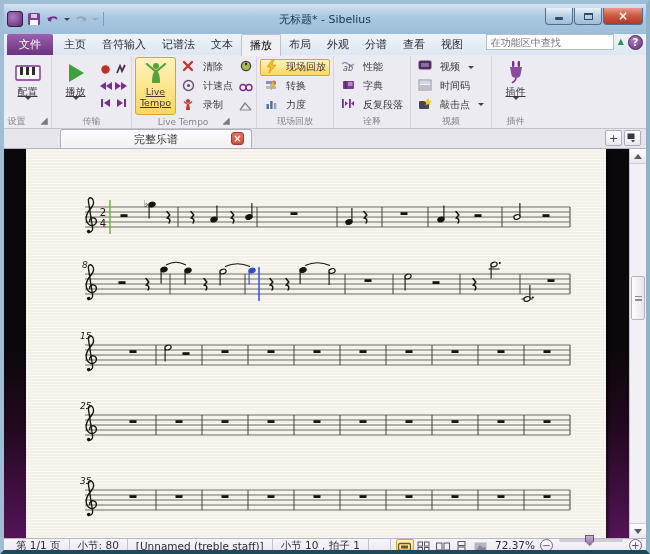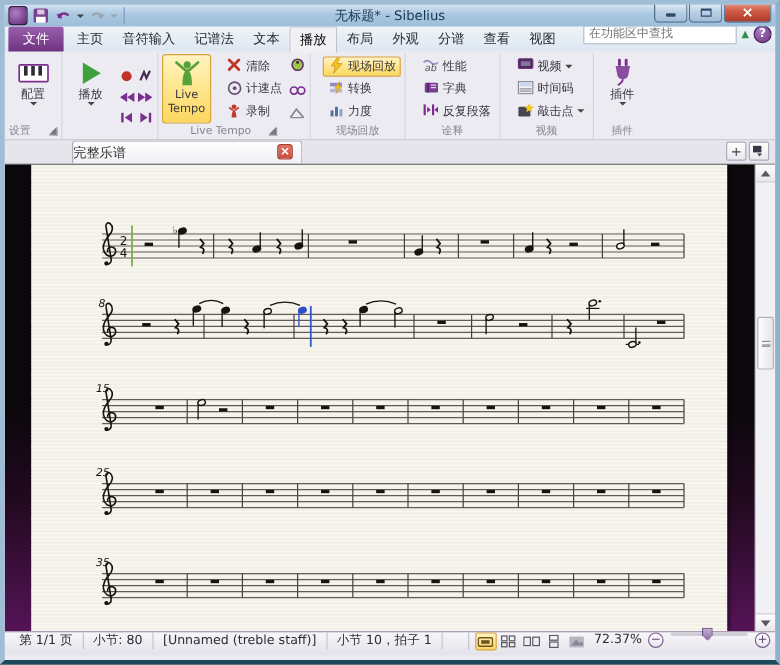--- a/index.html
+++ b/index.html
@@ -1,64 +1,64 @@
 <!DOCTYPE html>
 <html><head>
 <meta charset="utf-8">
 <style>
   html,body{margin:0;padding:0;background:#555;}
   *{box-sizing:border-box;font-family:"DejaVu Sans","Liberation Sans",sans-serif;}
   .window{width:650px;height:554px;border:4px solid #9fbdd4;border-bottom-color:#1d4a5a;border-right-color:#8fb2cc;
           background:#edebf2;position:relative;overflow:hidden;}
   
-  .titlebar{height:18px;background:linear-gradient(#d3e2f0,#aac7e0 45%,#9cbdd9);display:flex;align-items:center;padding:0 3px;position:relative;}
+  .titlebar{height:30px;background:linear-gradient(#d3e2f0,#aac7e0 45%,#9cbdd9);display:flex;align-items:center;padding:0 3px;position:relative;}
   .title{position:absolute;left:0;right:0;text-align:center;font-size:11px;color:#17364f;pointer-events:none;}
   .qat{display:flex;align-items:center;gap:3px;z-index:2;}
   .qicon{width:16px;height:15px;display:flex;align-items:center;justify-content:center;}
   .appicon{width:16px;height:16px;border-radius:3px;background:radial-gradient(circle at 35% 35%,#b07cc8,#5d2a70);border:1px solid #3c1a49;}
   .qsep{width:1px;height:14px;background:#7f9db8;margin:0 2px;}
   .ddtiny{width:0;height:0;border-left:3px solid transparent;border-right:3px solid transparent;border-top:3px solid #444;display:inline-block;}
   .winbtns{margin-left:auto;display:flex;z-index:2;margin-top:-5px;}
   .wbtn{width:28px;height:17px;border:1px solid #4e6e8d;border-top:none;background:linear-gradient(#e8f1f9,#b9cfe4 50%,#a2bdd8);
         border-radius:0 0 4px 4px;display:flex;align-items:center;justify-content:center;margin-left:1px;}
   .wbtn.close{width:40px;background:linear-gradient(#e89a8c,#cf5a45 45%,#b03a28);color:#fff;font-weight:bold;font-size:12px;}
   .minbar{width:8px;height:3px;background:#2e4d6b;border-radius:1px;margin-top:5px;}
   .maxbox{width:9px;height:7px;border:1px solid #2e4d6b;border-top:2px solid #2e4d6b;background:transparent;}
   
-  .tabrow{height:21px;background:linear-gradient(#eef3f8,#dde7f1);display:flex;align-items:center;padding:0 3px;font-size:11px;}
+  .tabrow{height:21px;background:linear-gradient(#eef3f8,#dde7f1);display:flex;align-items:flex-start;padding:0 3px;font-size:11px;}
   .rtab{padding:3px 8px 3px;color:#2b2b33;white-space:nowrap;}
   .rtab.file{background:linear-gradient(#9a60ae,#6d3380);color:#fff;border-radius:2px 2px 0 0;margin-right:3px;padding:3px 12px;}
   .rtab.active{background:#f1f0f5;border:1px solid #c3c0ce;border-bottom:none;border-radius:2px 2px 0 0;color:#000;}
   .searchwrap{margin-left:auto;display:flex;align-items:center;gap:4px;margin-bottom:8px;}
   .ribbon-search{width:128px;height:16px;border:1px solid #b0bfce;font-size:10px;padding:0 4px;color:#555;background:#fff;}
   .collapsebtn{color:#2f8f4e;font-size:8px;line-height:8px;}
   .helpbtn{width:15px;height:15px;border-radius:50%;background:radial-gradient(circle at 35% 30%,#a97fc0,#6b3480);color:#fff;
            font-size:10px;font-weight:bold;display:flex;align-items:center;justify-content:center;border:1px solid #4c2260;}
   
   .ribbon{height:74px;background:#edebf2;border-bottom:1px solid #c6c3d0;display:flex;align-items:stretch;padding-top:1px;}
   .rgroup{display:flex;flex-direction:column;border-right:1px solid #d8d5e0;padding:1px 3px 0;}
   .ritems{flex:1;display:flex;align-items:stretch;gap:1px;}
   .rlabel{height:13px;font-size:9px;color:#87848f;display:flex;align-items:center;justify-content:center;gap:15px;}
   .launcher{width:7px;height:7px;border-right:1px solid #9a97a3;border-bottom:1px solid #9a97a3;position:relative;}
   .launcher::after{content:"";position:absolute;right:0;bottom:0;border-left:3px solid transparent;border-top:3px solid transparent;border-bottom:3px solid #7a7785;border-right:3px solid #7a7785;}
-  .bigbtn{width:41px;display:flex;flex-direction:column;align-items:center;padding-top:2px;font-size:10px;color:#3a3741;border-radius:3px;border:1px solid transparent;}
+  .bigbtn{width:41px;display:flex;flex-direction:column;align-items:center;padding-top:2px;font-size:10px;color:#3a3741;border-radius:3px;border:1px solid transparent;text-decoration:underline;}
   .bigbtn .bicon{height:26px;display:flex;align-items:center;justify-content:center;}
   .blabel{line-height:11px;text-align:center;white-space:nowrap;}
   .bigbtn.hl{background:linear-gradient(#fff3c0,#ffe793 45%,#fcd75e);border:1px solid #d9a43b;}
   .smcol{display:flex;flex-direction:column;justify-content:space-evenly;}
-  .smbtn{display:flex;align-items:center;gap:3px;font-size:10px;color:#3a3741;height:17px;padding:0 3px;border-radius:2px;border:1px solid transparent;white-space:nowrap;margin-left:7px;}
+  .smbtn{display:flex;align-items:center;gap:8px;font-size:10px;color:#3a3741;height:17px;padding:0 3px;border-radius:2px;border:1px solid transparent;white-space:nowrap;}
   .smbtn.hl{background:linear-gradient(#fff3c0,#ffe793 45%,#fcd75e);border:1px solid #d9a43b;}
   .sicon{width:14px;height:14px;display:flex;align-items:flex-start;justify-content:center;flex:none;}
   .tgrid{display:grid;grid-template-columns:15px 15px;grid-auto-rows:17px;align-content:center;margin-left:1px;}
   .mtn{display:flex;align-items:center;justify-content:center;}
   .mincol{display:flex;flex-direction:column;justify-content:space-evenly;width:15px;align-items:center;}
   
   .doctabbar{height:20px;background:#e7e5ec;border-bottom:1px solid #b7b4c1;display:flex;align-items:flex-end;position:relative;}
   .doctab{margin-left:56px;width:192px;height:19px;background:linear-gradient(#fdfdfe,#f1f0f4);border:1px solid #b2afbd;border-bottom:none;
-          border-radius:3px 3px 0 0;display:flex;align-items:center;justify-content:flex-start;font-size:11px;color:#333;position:relative;}
+          border-radius:3px 3px 0 0;display:flex;align-items:center;justify-content:center;font-size:11px;color:#333;position:relative;}
   .closex{position:absolute;right:7px;top:2px;width:13px;height:13px;background:linear-gradient(#e2705f,#c94f3d);border:1px solid #a33a2b;
           border-radius:3px;color:#fff;font-size:10px;line-height:11px;text-align:center;font-weight:bold;}
   .tabbtns{position:absolute;right:5px;bottom:2px;display:flex;}
   .tbtn{width:17px;height:16px;border:1px solid #aeabba;background:linear-gradient(#fff,#e9e8ee);border-radius:2px;display:flex;align-items:center;justify-content:center;font-size:11px;color:#444;margin-left:2px;}
   
   .scorearea{position:relative;height:389px;background:linear-gradient(180deg,#0b080c 0%,#0b080c 52%,#22091f 72%,#541457 100%);overflow:hidden;}
   .paper{position:absolute;left:22px;top:0;width:580px;height:100%;background:#f3f0e7;
          background-image:repeating-linear-gradient(0deg,rgba(255,255,255,.45) 0 1px,rgba(0,0,0,0) 1px 3px);
          box-shadow:2px 0 3px rgba(0,0,0,.5);}
   #score-svg{position:absolute;left:-4px;top:0;}
@@ -212,20 +212,23 @@
               </svg>
             </span>
           <span class="mtn">
               <svg width="12" height="10">
                 <polygon points="2,1 8,5 2,9" fill="#7b2d8e"></polygon>
                 <rect x="9" y="1" width="2" height="8" fill="#7b2d8e"></rect>
               </svg>
             </span>
         </div>
       </div>
+      <div class="rlabel">
+          <span>传输</span>
+        </div>
     </div>
 
     <div class="rgroup">
       <div class="ritems">
         <div class="bigbtn hl">
           <span class="bicon">
             <svg width="26" height="24">
                 <circle cx="13" cy="5" r="3" fill="#57a33b"></circle>
                 <path d="M13,8 C10,11 9,15 9,22 L17,22 C17,15 16,11 13,8 Z" fill="#57a33b"></path>
                 <path d="M12,10 L4,3" stroke="#57a33b" stroke-width="2.2" stroke-linecap="round"></path>

